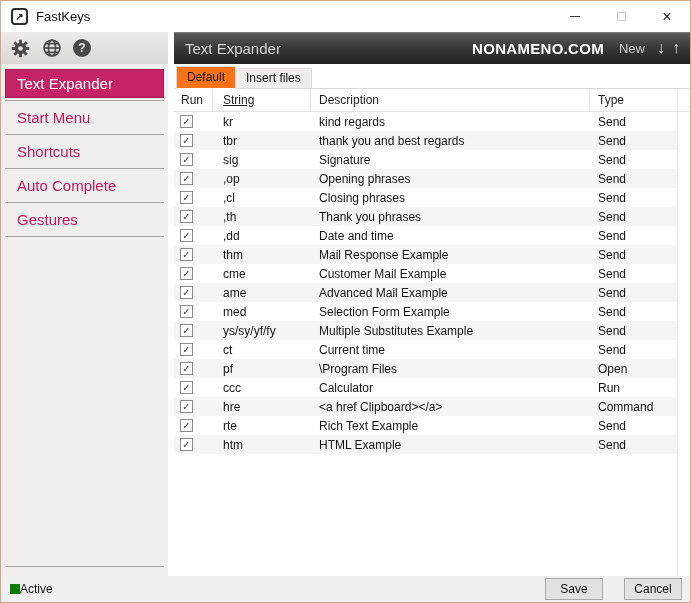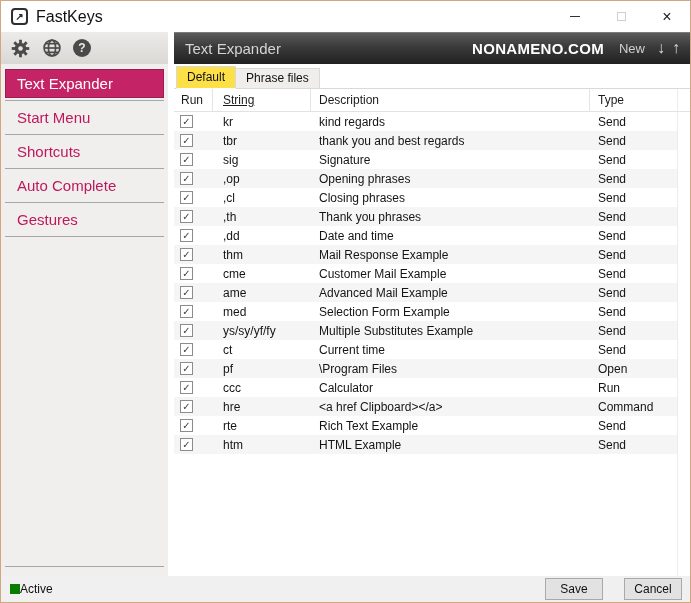--- a/index.html
+++ b/index.html
@@ -6,21 +6,21 @@
   *{box-sizing:border-box;}
   .window{
     width:691px;height:603px;border:1px solid #cfa780;background:#fff;
     display:flex;flex-direction:column;
     font-family:"Liberation Sans",sans-serif;color:#111;overflow:hidden;
   }
   
   .titlebar{height:31px;display:flex;align-items:center;padding-left:10px;background:#fff;flex:0 0 auto;}
   .applogo{width:17px;height:17px;border:2px solid #2e2e2e;border-radius:4px;display:flex;align-items:center;justify-content:center;flex:0 0 auto;}
   .applogo span{font-size:10px;font-weight:bold;color:#2e2e2e;line-height:1;}
-  .apptitle{font-size:16px;margin-left:8px;}
+  .apptitle{font-size:13px;margin-left:8px;}
   .capbtns{margin-left:auto;display:flex;height:31px;}
   .cap{width:46px;display:flex;align-items:center;justify-content:center;}
   .cap-min i{display:block;width:10px;height:1px;background:#333;}
   .cap-max i{display:block;width:9px;height:9px;border:1px solid #cfcfcf;}
   .cap-close{font-size:16px;color:#222;line-height:1;}
   
   .menubar{height:21px;display:flex;align-items:center;padding-left:2px;font-size:13px;flex:0 0 auto;background:#fff;}
   .menu-item{padding:1px 8px;}
   
   .headerrow{height:32px;display:flex;flex:0 0 auto;}
@@ -43,21 +43,21 @@
   .side-item.selected{background:#c42365;border-color:#9e1c51;color:#fff;}
   .side-sep{height:1px;background:#a6a6a6;margin-top:2px;}
   .side-bottom-sep{margin:auto 4px 9px;height:1px;background:#a6a6a6;}
   .sidegap{width:6px;background:#fff;flex:0 0 auto;}
   .main{flex:1;background:#fff;display:flex;flex-direction:column;padding-top:4px;position:relative;min-width:0;}
   .main::after{content:"";position:absolute;left:503px;top:25px;bottom:0;width:1px;background:#ececec;}
   
   .tabbar{display:flex;align-items:flex-end;height:21px;padding-left:2px;border-bottom:1px solid #d9d9d9;flex:0 0 auto;}
   .tab{font-size:12px;padding:2px 10px 3px;border:1px solid #d9d9d9;border-bottom:none;background:#efeeed;color:#111;white-space:nowrap;}
   .tab.alt{border-left:none;}
-  .tab.active{background:#fde047;margin-bottom:-1px;padding-top:3px;padding-bottom:4px;border-bottom:1px solid #fff;margin-top:36px;}
+  .tab.active{background:#f97316;margin-bottom:-1px;padding-top:3px;padding-bottom:4px;border-bottom:1px solid #fff;margin-top:36px;}
   
   .thead{display:grid;grid-template-columns:39px 98px 279px 87px 1fr;height:23px;border-bottom:1px solid #e2e2e2;font-size:12px;color:#1c1c1c;flex:0 0 auto;position:relative;z-index:1;}
   .th{display:flex;align-items:center;height:100%;}
   .th-run{padding-left:7px;border-right:1px solid #e4e4e4;}
   .th-string{padding-left:10px;border-right:1px solid #e4e4e4;text-decoration:underline;}
   .th-desc{padding-left:8px;border-right:1px solid #e4e4e4;}
   .th-type{padding-left:8px;}
   
   .rows{flex:1;overflow:hidden;}
   .row{display:grid;grid-template-columns:39px 98px 279px 87px 1fr;height:19px;align-items:center;font-size:12px;color:#141414;}
@@ -171,21 +171,21 @@
       <div class="side-bottom-sep" style="position: static;"></div>
       </div>
 
     <div class="sidegap"></div>
 
     <div class="main">
       <div class="tabbar">
 
           <div class="tab active">Default</div>
 
-          <div class="tab alt">Phrase files</div>
+          <div class="tab alt">Insert files</div>
         </div>
 
       <div class="thead">
         <div class="th th-run">Run</div>
         <div class="th th-string">String</div>
         <div class="th th-desc">Description</div>
         <div class="th th-type">Type</div>
         <div class="th"></div>
       </div>
 

